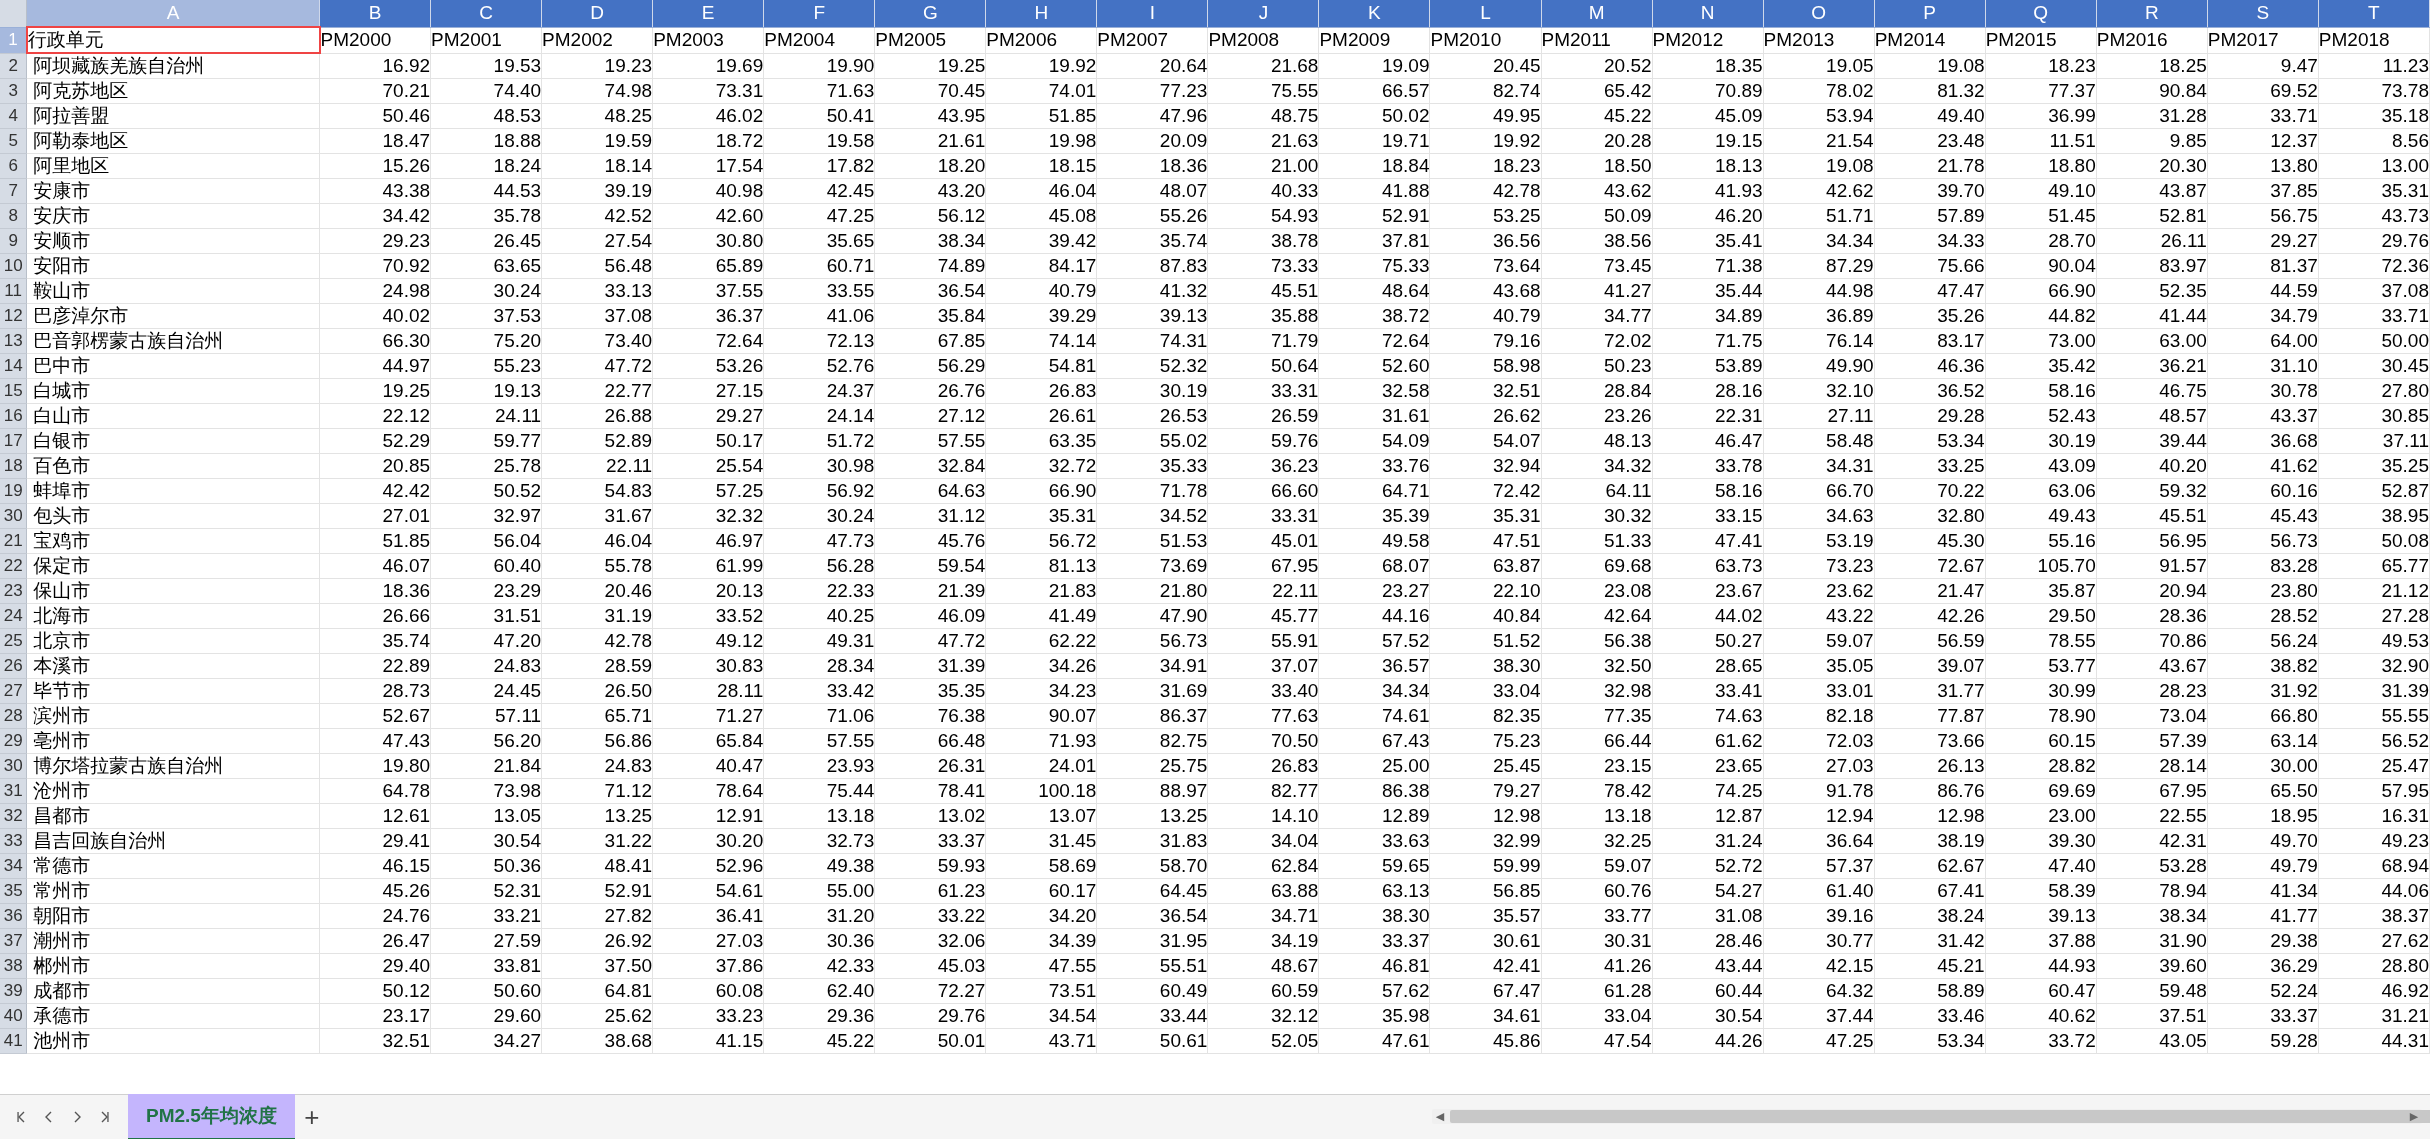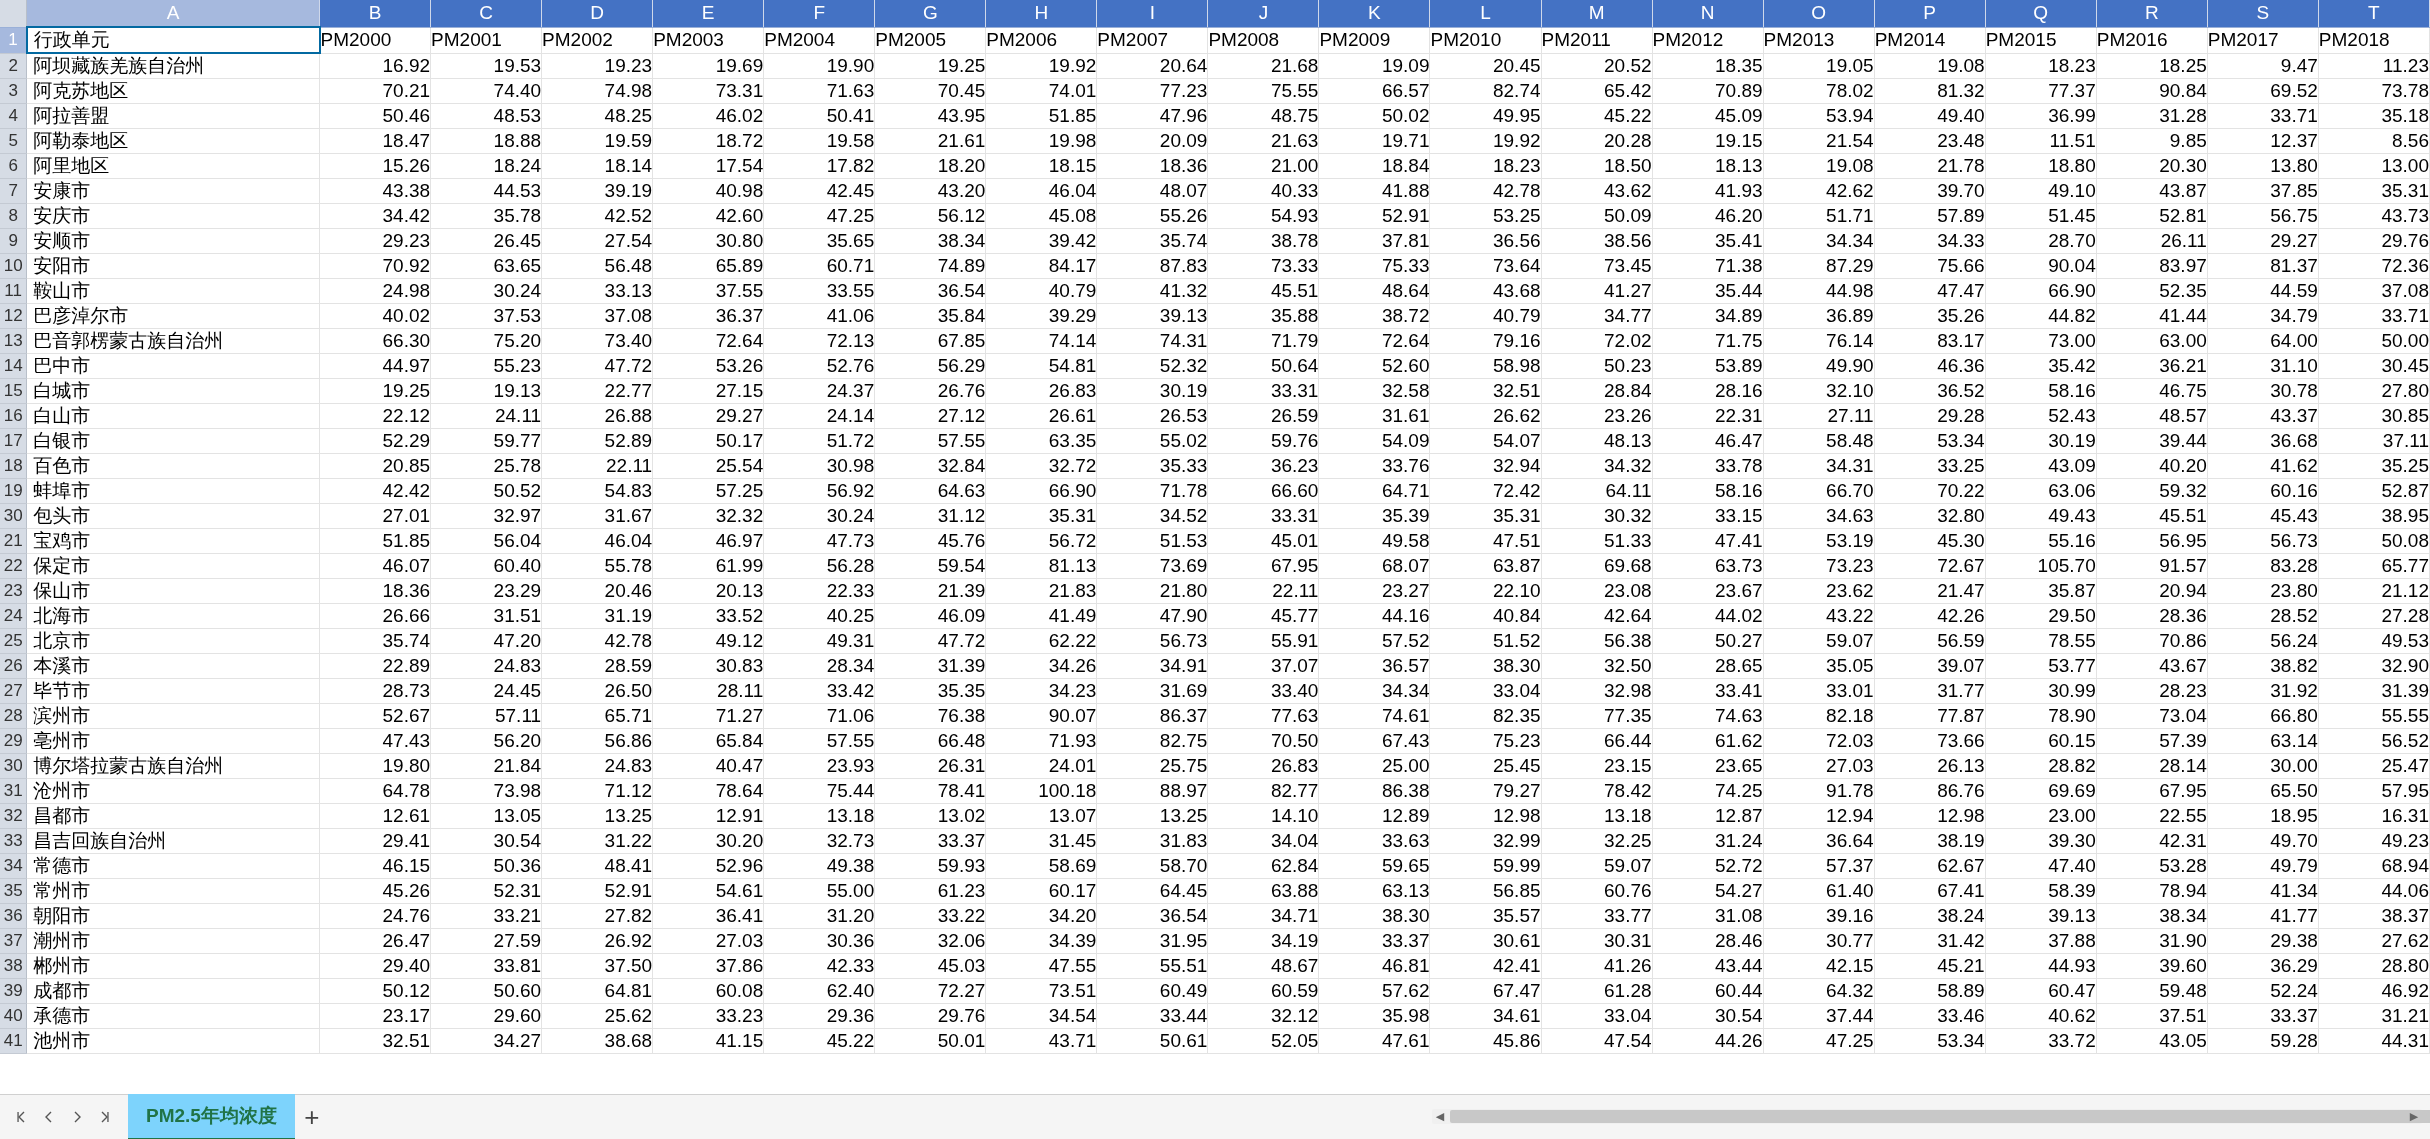--- a/index.html
+++ b/index.html
@@ -58,22 +58,22 @@
     white-space:nowrap;
     overflow:hidden;
     text-align:right;
     padding-right:9px;
   }
   td.cell.txt{text-align:left;padding-left:6px;padding-right:0;margin-top:14px;}
   
   tr.hdrrow td.cell{font-weight:normal;}
   td.cell.hdrcell{text-align:left;padding-right:0;}
   td.cell.hdrfirst{
-    text-align:left;padding-left:6px;
-    border:2px solid #0369a1;
+    text-align:left;padding-left:0;
+    border:2px solid #ef4444;
     box-sizing:border-box;
     height:24px;
   }
 
   
   .bottombar{
     height:44px;
     flex:0 0 44px;
     background:#f5f5f5;
     border-top:1px solid #d0d0d0;
@@ -91,21 +91,21 @@
   .navbtn svg{display:block;}
   .tabs{display:flex;align-items:center;margin-left:10px;height:100%;}
   .tab{
     height:100%;
     display:flex;align-items:center;
     padding:0 18px;
     font-size:19px;
     color:#217346;
     font-weight:bold;
     border-bottom:3px solid #217346;
-    background:#7dd3fc;
+    background:#c4b5fd;
   }
   .addtab{
     width:34px;height:100%;
     display:flex;align-items:center;justify-content:center;
     font-size:26px;color:#444;font-weight:300;
   }
   .hscroll{
     position:absolute;
     left:1432px;right:8px;top:14px;height:15px;
     background:#f0f0f0;

